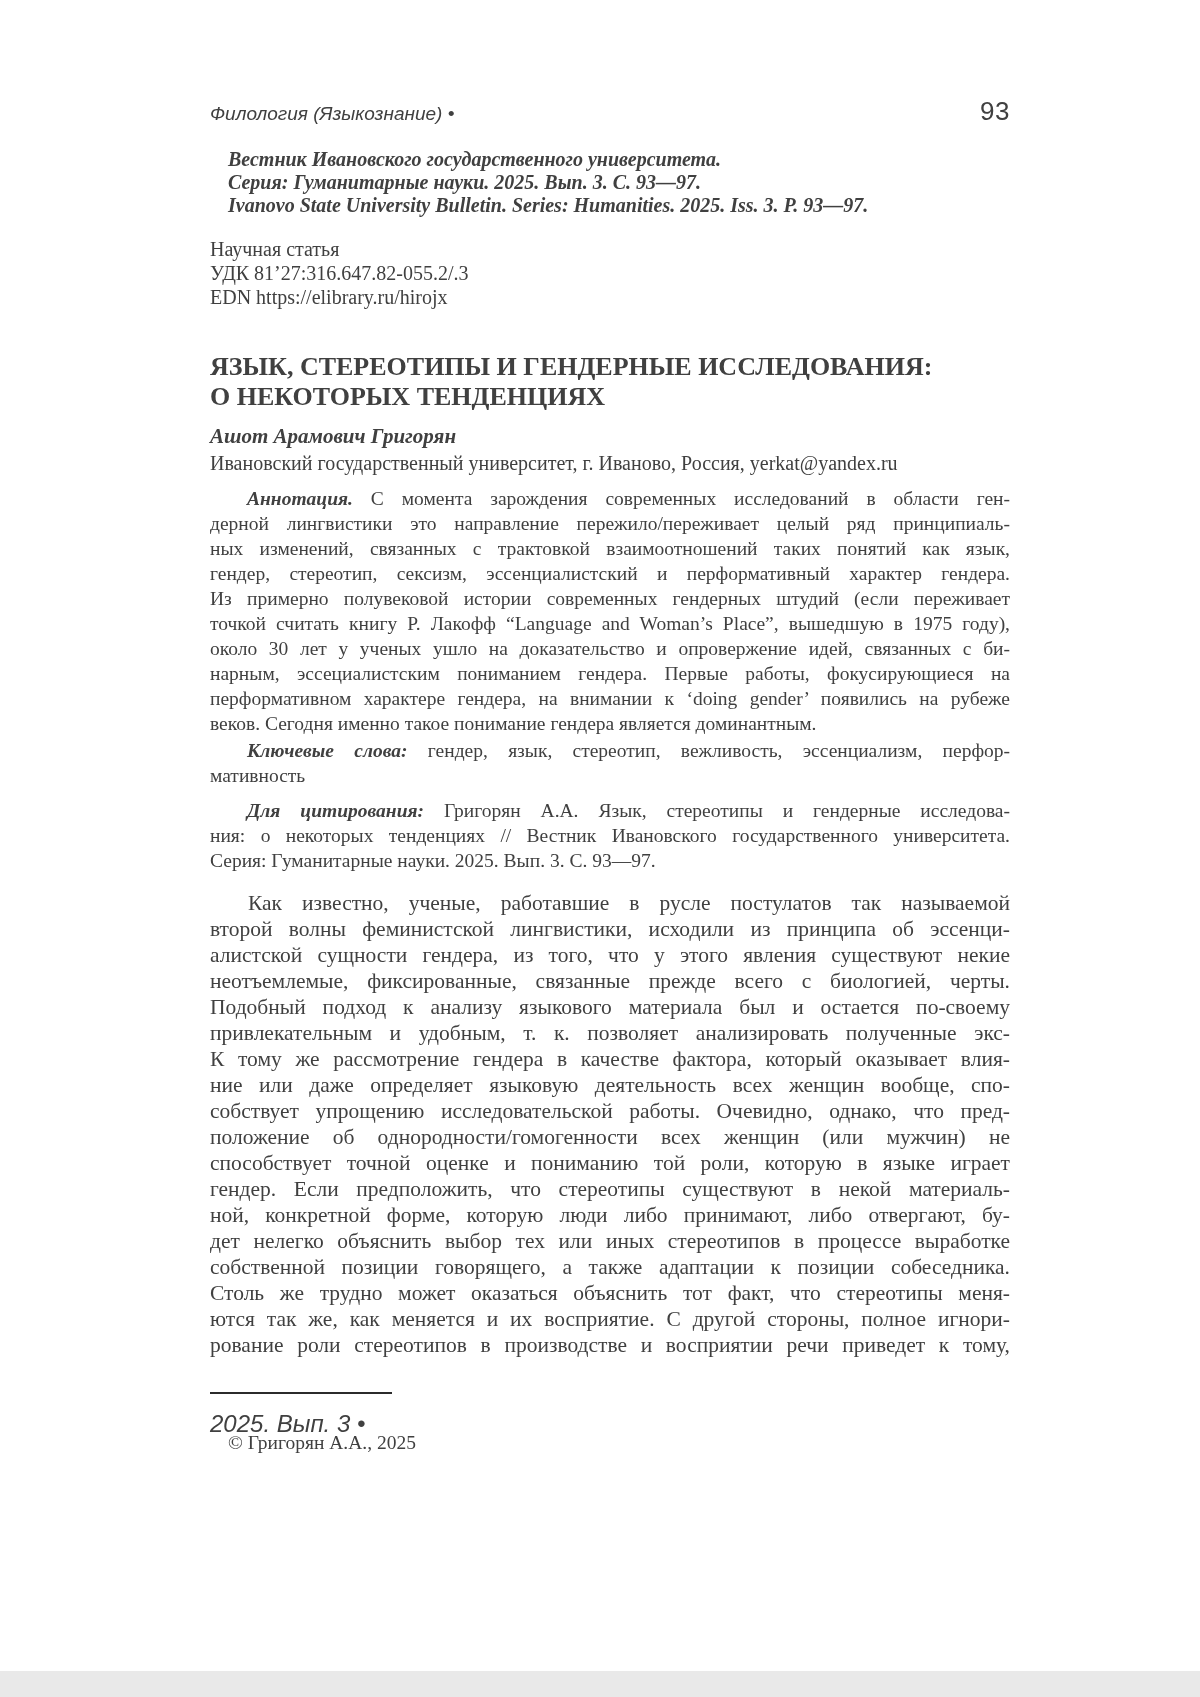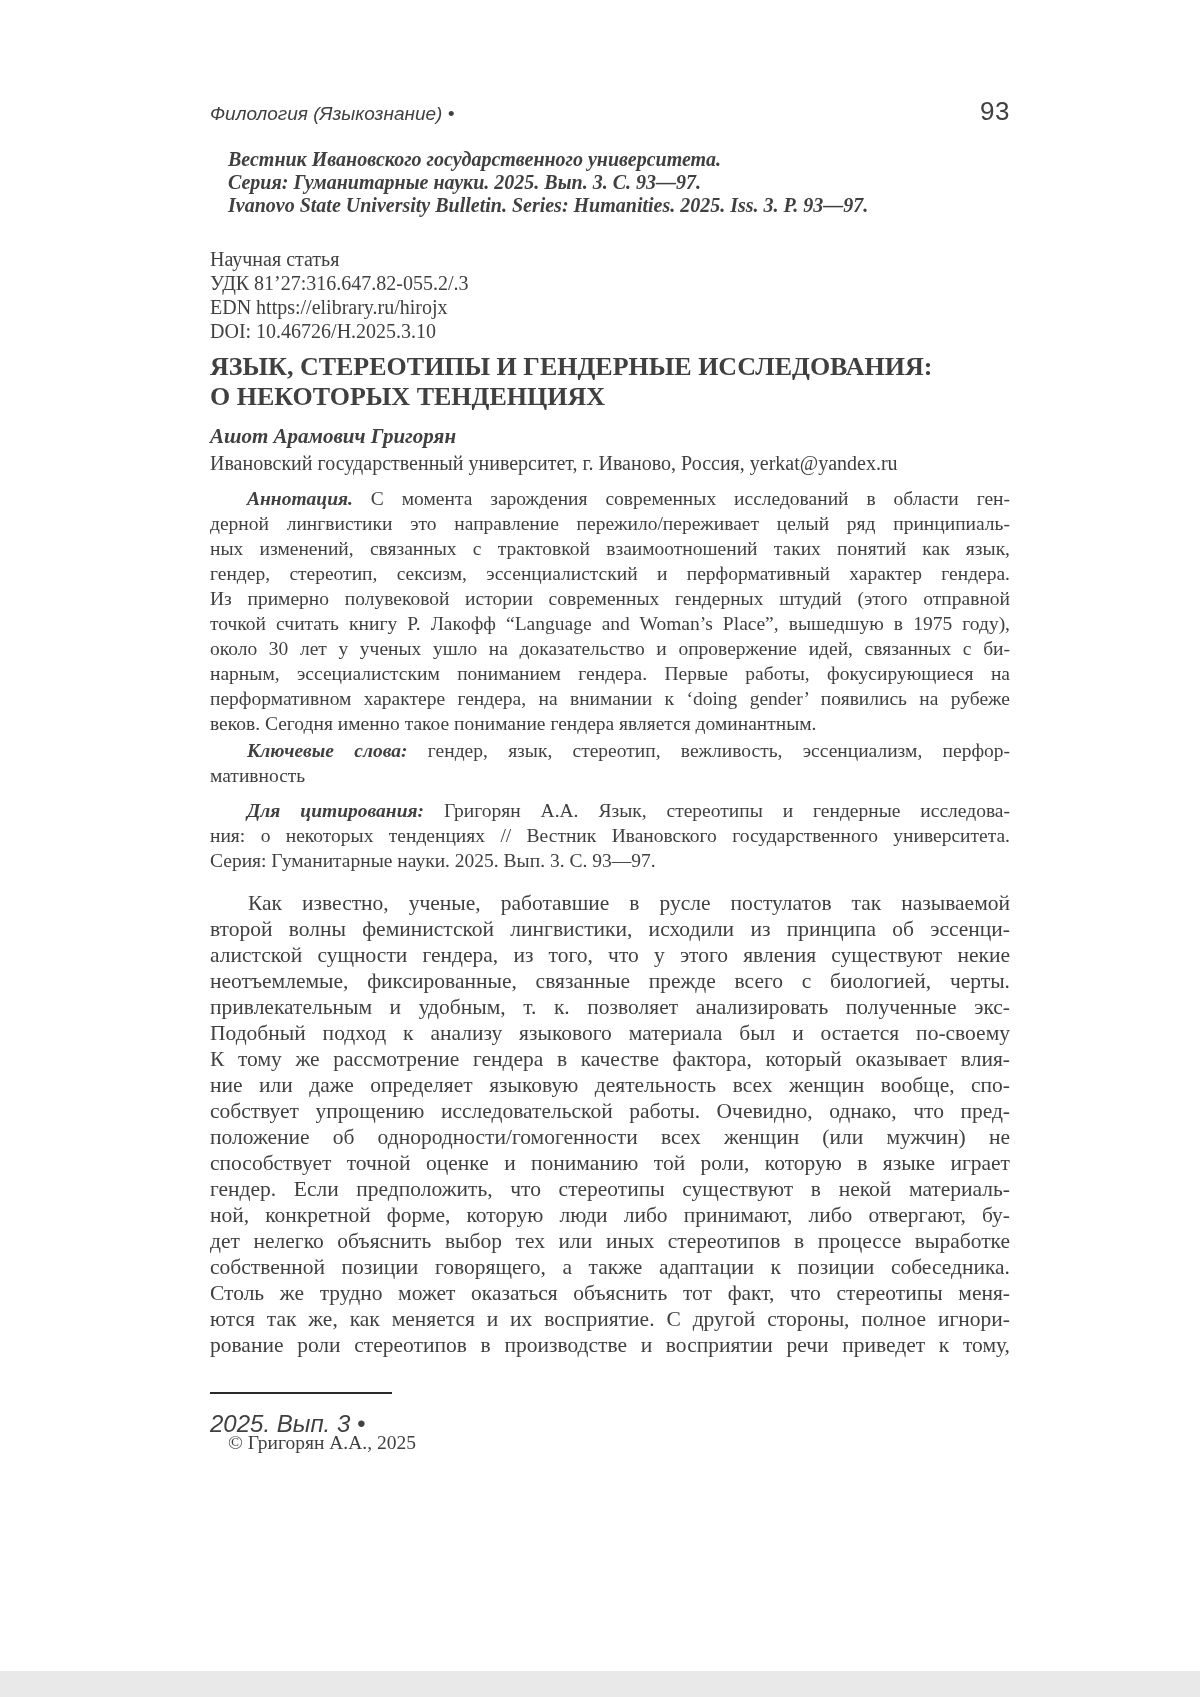--- a/index.html
+++ b/index.html
@@ -26,21 +26,21 @@
   .rh-right { font-size: 26px; letter-spacing: 0.5px; }
 
   
   .bulletin {
     top: 148px; left: 228px; width: 782px;
     font-weight: bold; font-style: italic;
     font-size: 20px; line-height: 23px;
   }
 
   
-  .meta { top: 247px; font-size: 20px; line-height: 24px; }
+  .meta { top: 237px; font-size: 20px; line-height: 24px; }
 
   
   .title {
     top: 352px; margin: 0;
     font-size: 26px; line-height: 30px; font-weight: bold;
   }
 
   .author { top: 424px; font-size: 21px; font-weight: bold; font-style: italic; }
   .affiliation { top: 452px; font-size: 20px; }
 
@@ -85,37 +85,36 @@
   <section class="abs bulletin">
       <div class="line">Вестник Ивановского государственного университета.</div>
       <div class="line">Серия: Гуманитарные науки. 2025. Вып. 3. С. 93—97.</div>
       <div class="line">Ivanovo State University Bulletin. Series: Humanities. 2025. Iss. 3. P. 93—97.</div>
     </section>
 
   <section class="abs meta">
     <div>Научная статья</div>
     <div>УДК 81’27:316.647.82-055.2/.3</div>
     <div>EDN https://elibrary.ru/hirojx</div>
-    <div>DOI: 10.46726/H.2025.3.10</div>
   </section>
 
   <h1 class="abs title">
       <div class="line">ЯЗЫК, СТЕРЕОТИПЫ И ГЕНДЕРНЫЕ ИССЛЕДОВАНИЯ:</div>
       <div class="line">О НЕКОТОРЫХ ТЕНДЕНЦИЯХ</div>
     </h1>
 
   <div class="abs author">Ашот Арамович Григорян</div>
   <div class="abs affiliation">Ивановский государственный университет, г. Иваново, Россия, yerkat@yandex.ru</div>
 
   <section class="abs jpar abstract">
       <div class="line"><span class="lead-label">Аннотация.</span> С момента зарождения современных исследований в области ген-</div>
       <div class="line">дерной лингвистики это направление пережило/переживает целый ряд принципиаль-</div>
       <div class="line">ных изменений, связанных с трактовкой взаимоотношений таких понятий как язык,</div>
       <div class="line">гендер, стереотип, сексизм, эссенциалистский и перформативный характер гендера.</div>
-      <div class="line">Из примерно полувековой истории современных гендерных штудий (этого отправной</div>
+      <div class="line">Из примерно полувековой истории современных гендерных штудий (если переживает</div>
       <div class="line">точкой считать книгу Р. Лакофф “Language and Woman’s Place”, вышедшую в 1975 году),</div>
       <div class="line">около 30 лет у ученых ушло на доказательство и опровержение идей, связанных с би-</div>
       <div class="line">нарным, эссециалистским пониманием гендера. Первые работы, фокусирующиеся на</div>
       <div class="line">перформативном характере гендера, на внимании к ‘doing gender’ появились на рубеже</div>
       <div class="line">веков. Сегодня именно такое понимание гендера является доминантным.</div>
     </section>
 
   <section class="abs jpar keywords">
       <div class="line"><span class="lead-label">Ключевые слова:</span> гендер, язык, стереотип, вежливость, эссенциализм, перфор-</div>
       <div class="line">мативность</div>
@@ -125,22 +124,22 @@
       <div class="line"><span class="lead-label">Для цитирования:</span> Григорян А.А. Язык, стереотипы и гендерные исследова-</div>
       <div class="line">ния: о некоторых тенденциях // Вестник Ивановского государственного университета.</div>
       <div class="line">Серия: Гуманитарные науки. 2025. Вып. 3. С. 93—97.</div>
     </section>
 
   <section class="abs jpar flush body-text">
       <div class="line">Как известно, ученые, работавшие в русле постулатов так называемой</div>
       <div class="line">второй волны феминистской лингвистики, исходили из принципа об эссенци-</div>
       <div class="line">алистской сущности гендера, из того, что у этого явления существуют некие</div>
       <div class="line">неотъемлемые, фиксированные, связанные прежде всего с биологией, черты.</div>
+      <div class="line">Подобный подход к анализу языкового материала был и остается по-своему</div>
       <div class="line">привлекательным и удобным, т. к. позволяет анализировать полученные экс-</div>
-      <div class="line">Подобный подход к анализу языкового материала был и остается по-своему</div>
       <div class="line">К тому же рассмотрение гендера в качестве фактора, который оказывает влия-</div>
       <div class="line">ние или даже определяет языковую деятельность всех женщин вообще, спо-</div>
       <div class="line">собствует упрощению исследовательской работы. Очевидно, однако, что пред-</div>
       <div class="line">положение об однородности/гомогенности всех женщин (или мужчин) не</div>
       <div class="line">способствует точной оценке и пониманию той роли, которую в языке играет</div>
       <div class="line">гендер. Если предположить, что стереотипы существуют в некой материаль-</div>
       <div class="line">ной, конкретной форме, которую люди либо принимают, либо отвергают, бу-</div>
       <div class="line">дет нелегко объяснить выбор тех или иных стереотипов в процессе выработке</div>
       <div class="line">собственной позиции говорящего, а также адаптации к позиции собеседника.</div>
       <div class="line">Столь же трудно может оказаться объяснить тот факт, что стереотипы меня-</div>

